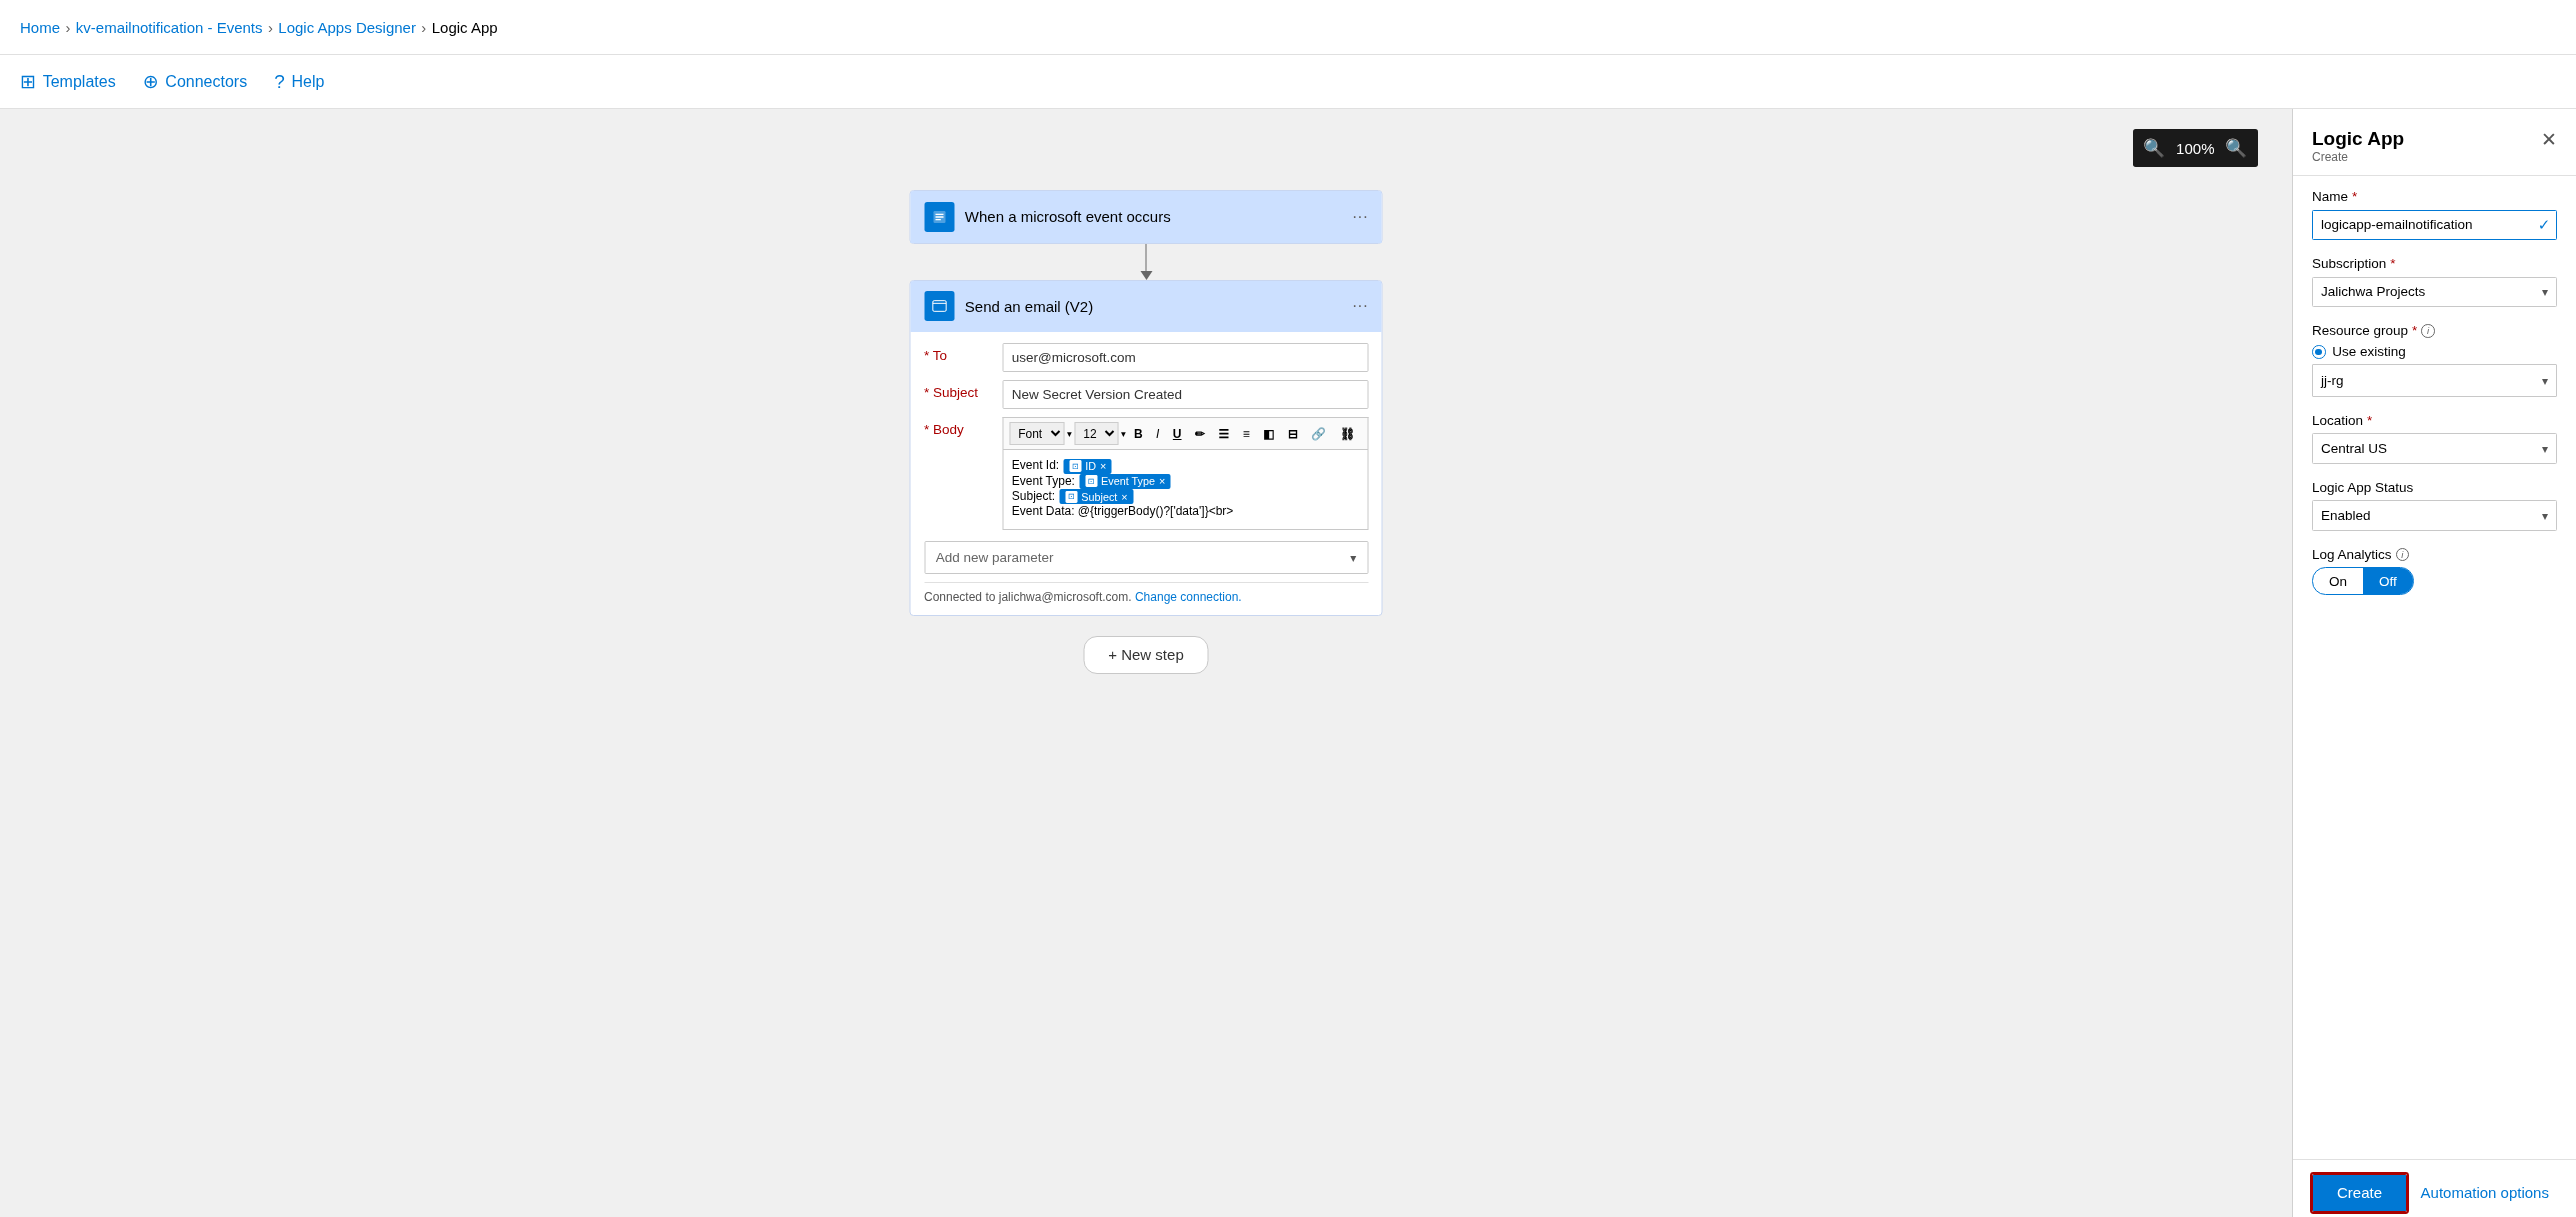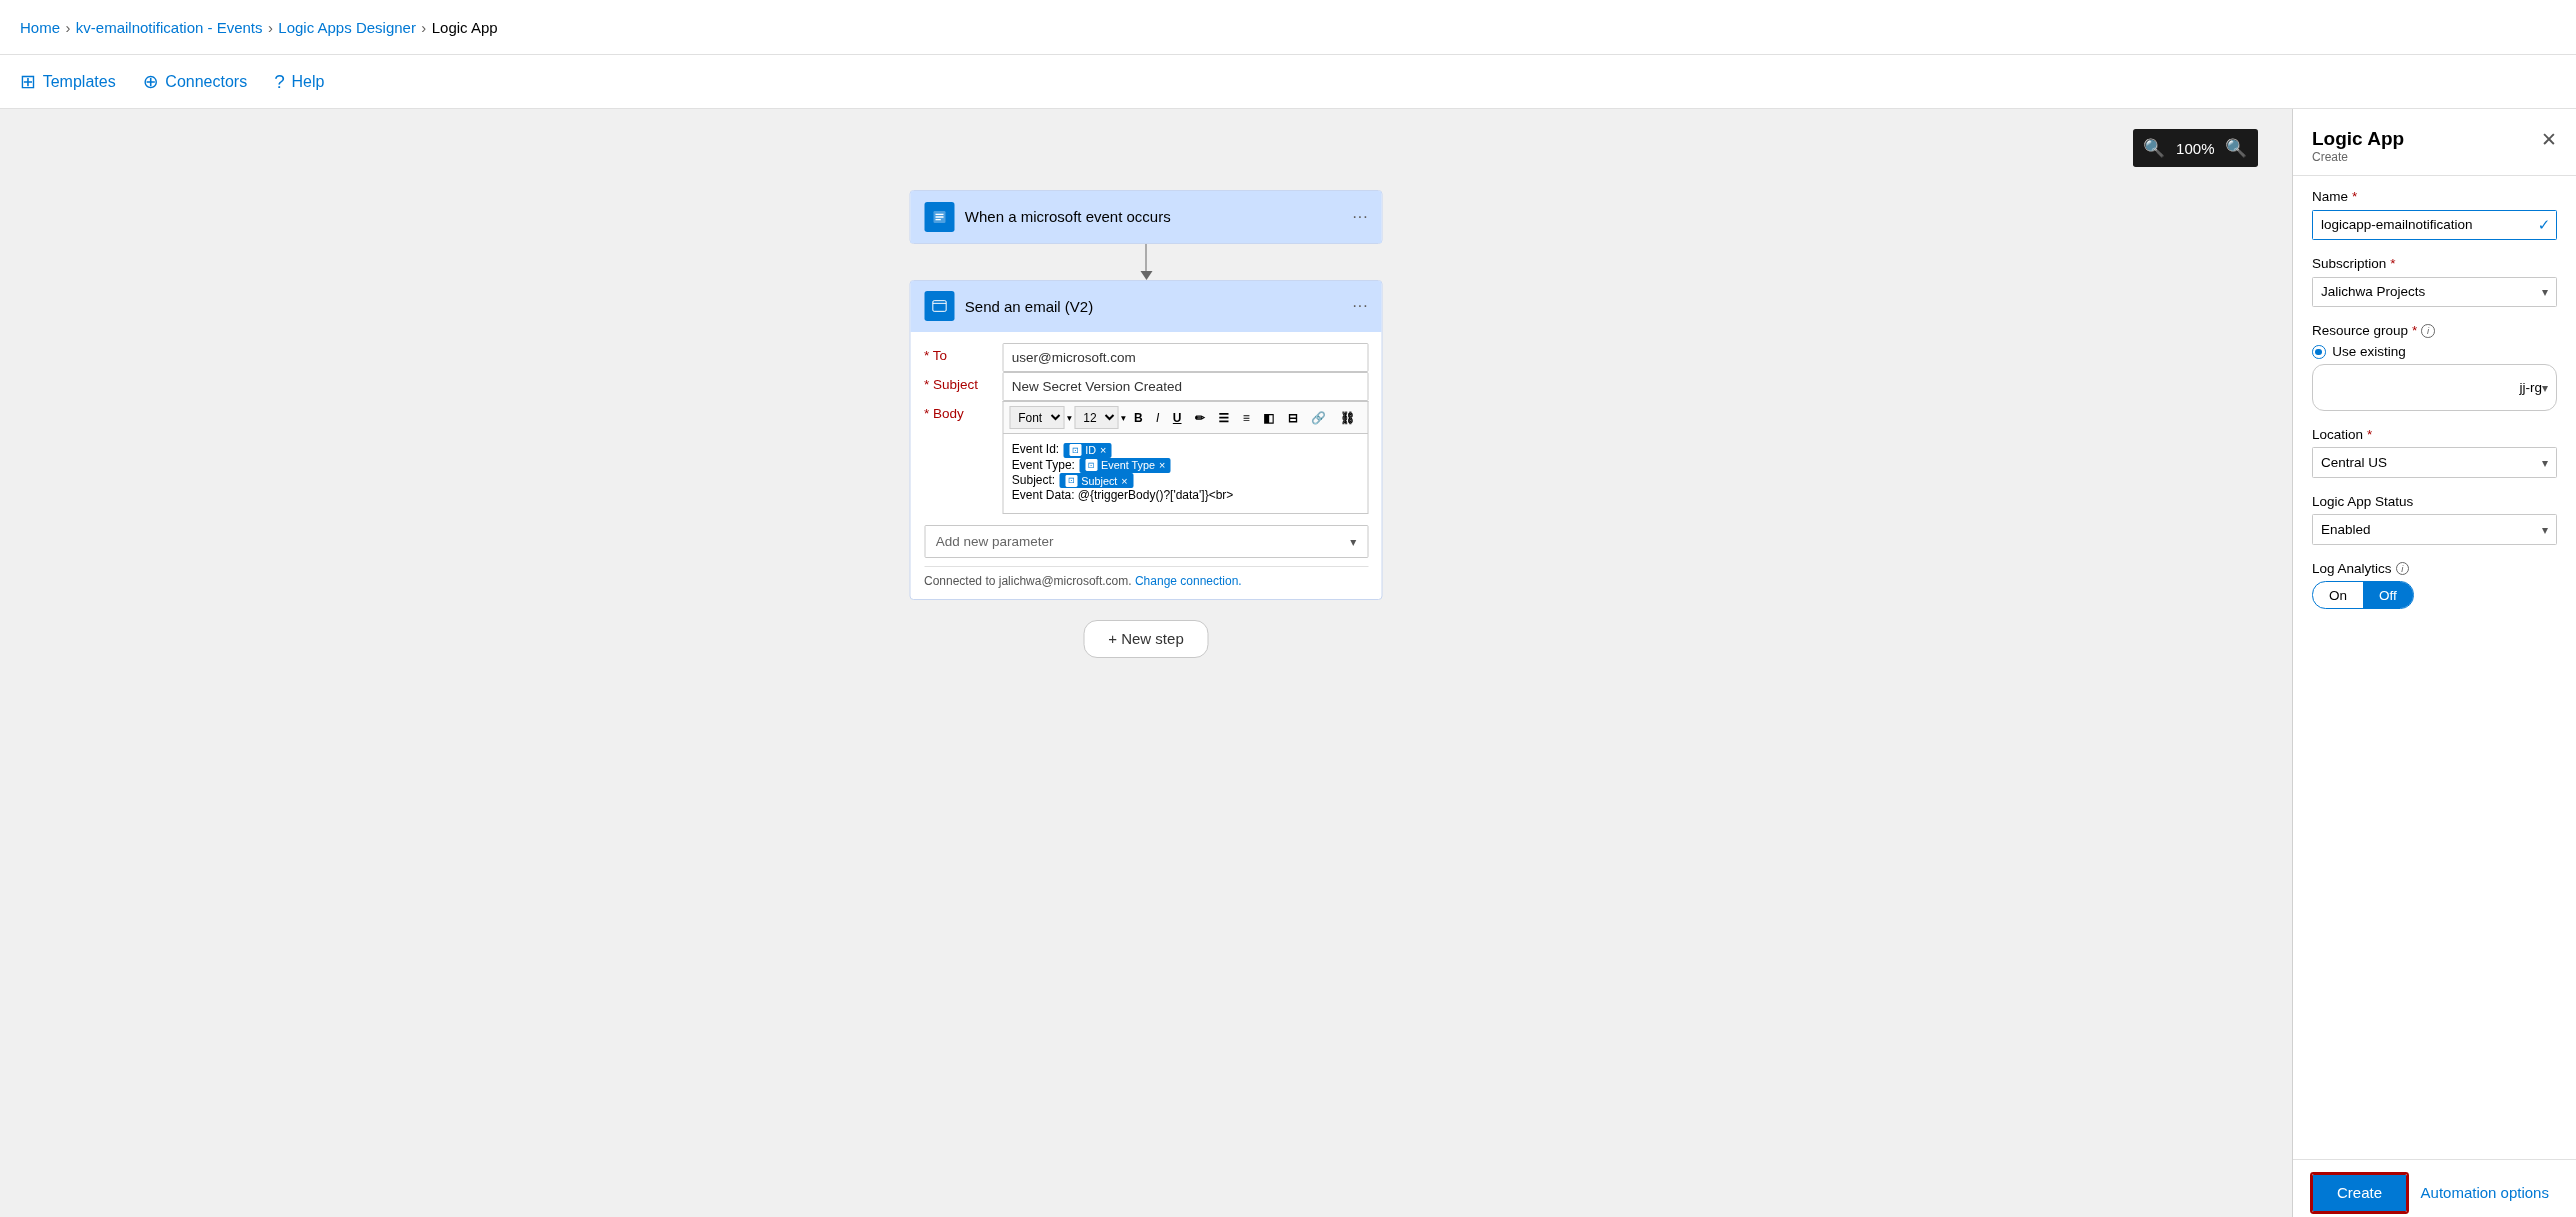--- a/index.html
+++ b/index.html
@@ -122,21 +122,21 @@
       border-left: 6.8px solid transparent;
       border-right: 6.8px solid transparent;
       border-top: 9.5px solid #666;
     }
 
     
     .flow-block-body { padding: 10.8px 13.5px; }
     .field-row {
       display: flex;
       align-items: flex-start;
-      margin-bottom: 0;
+      margin-bottom: 8px;
       gap: 10.8px;
     }
     .field-label {
       font-size: 13.5px;
       color: #a00;
       min-width: 68px;
       padding-top: 5.4px;
     }
     .field-input {
       flex: 1;
@@ -310,26 +310,26 @@
     }
     .radio-circle.selected::after {
       content: '';
       width: 6.8px; height: 6.8px;
       background: #0078d4;
       border-radius: 50%;
     }
     .rg-dropdown {
       width: 100%;
       border: 0.7px solid #c8c8c8;
-      border-radius: 12px;
-      padding: 15px 8px;
-      font-size: 13.5px;
-      display: flex;
-      align-items: center;
-      justify-content: flex-end;
+      border-radius: 1px;
+      padding: 8px 8px;
+      font-size: 13.5px;
+      display: flex;
+      align-items: center;
+      justify-content: space-between;
       margin-top: 5.4px;
     }
 
     
     .toggle-group {
       display: inline-flex;
       border: 1.4px solid #0078d4;
       border-radius: 13.5px;
       overflow: hidden;
     }

